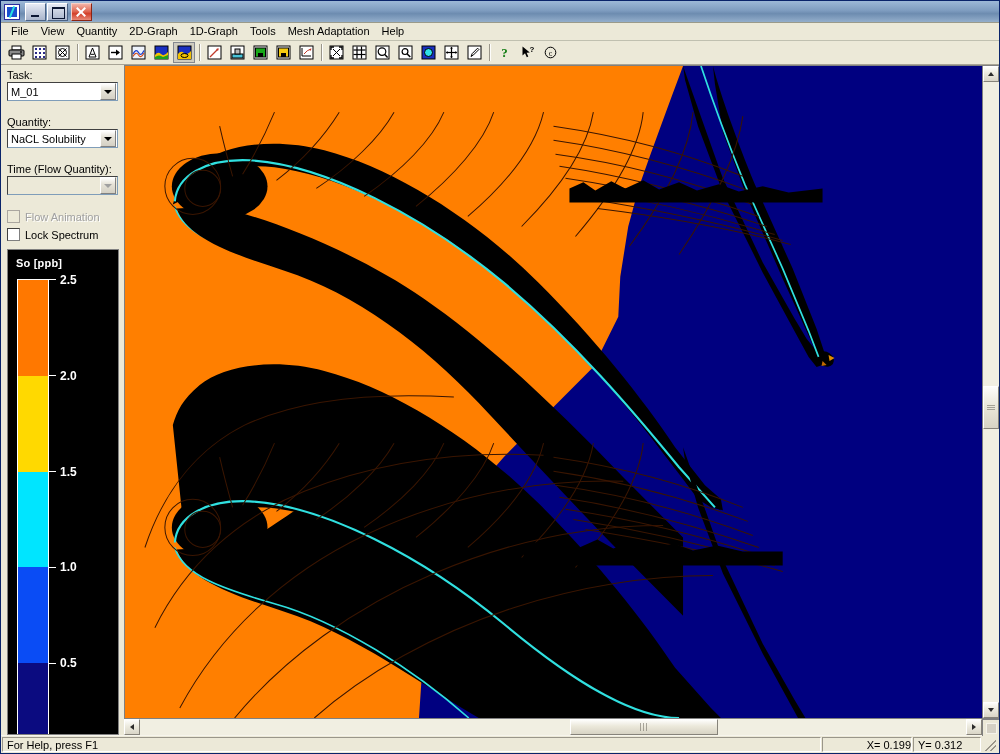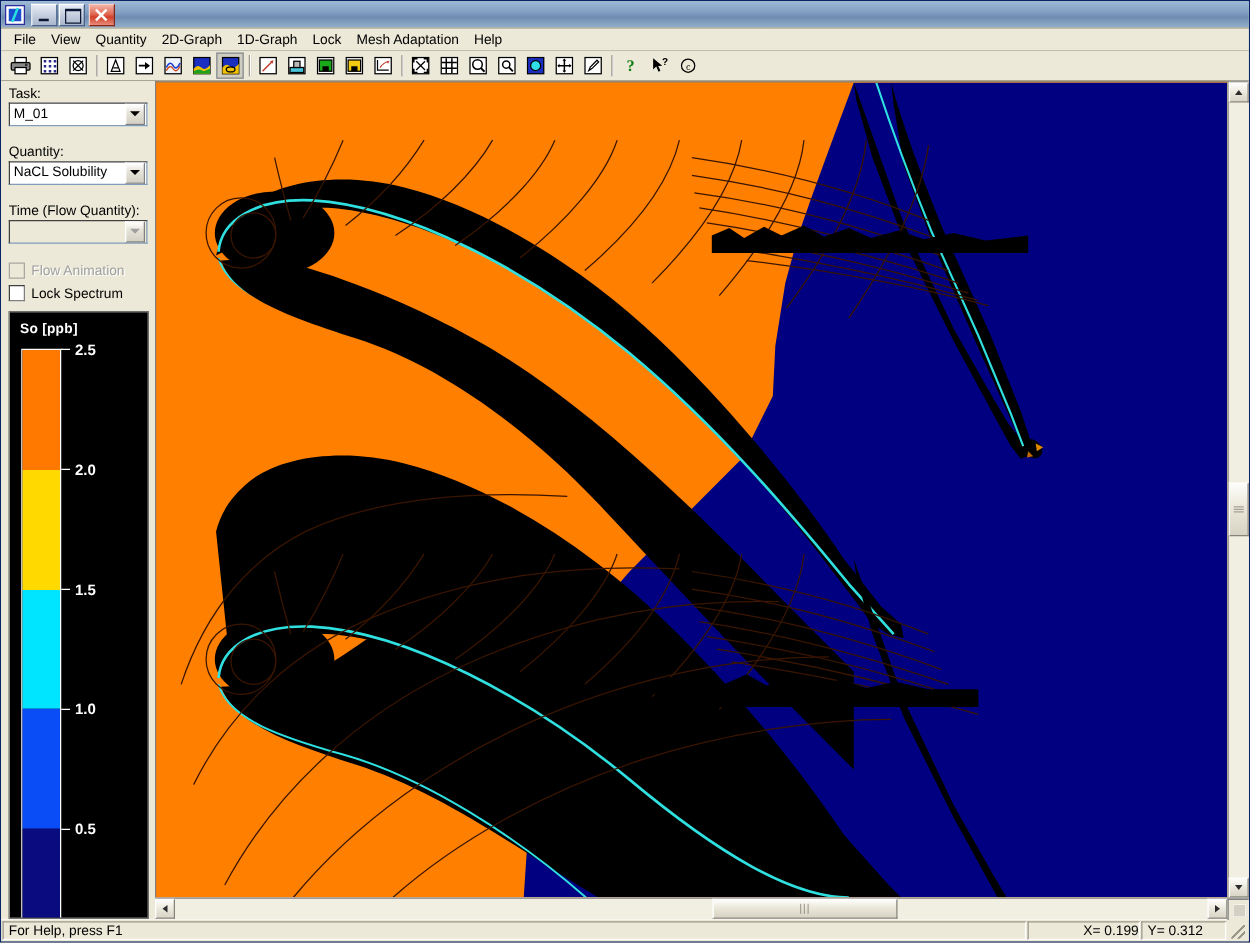--- a/index.html
+++ b/index.html
@@ -99,21 +99,21 @@
   }
   .x-bar.a { transform: rotate(45deg); }
   .x-bar.b { transform: rotate(-45deg); }
 
   
   #menu-bar {
     flex: 0 0 18px;
     height: 18px;
     background: #ece9d8;
     display: flex;
-    align-items: center;
+    align-items: flex-start;
     padding-left: 4px;
     border-bottom: 1px solid #c0c0b0;
   }
   .menu-item {
     padding: 2px 6px;
     font-size: 11px;
     color: #000;
     white-space: nowrap;
     cursor: default;
   }
@@ -164,21 +164,20 @@
   }
 
   
   #sidebar {
     flex: 0 0 122px;
     width: 122px;
     padding: 4px 5px 0 6px;
     background: #ece9d8;
     display: flex;
     flex-direction: column;
-    justify-content: flex-end;
   }
   .field-label {
     font-size: 11px;
     color: #000;
     margin-bottom: 1px;
     white-space: nowrap;
   }
   .combo {
     height: 19px;
     background: #ffffff;
@@ -460,21 +459,21 @@
       <span class="x-bar b"></span>
     </div>
   </div>
 
   <div id="menu-bar">
     <div class="menu-item">File</div>
     <div class="menu-item">View</div>
     <div class="menu-item">Quantity</div>
     <div class="menu-item">2D-Graph</div>
     <div class="menu-item">1D-Graph</div>
-    <div class="menu-item">Lock</div>
+    <div class="menu-item">Tools</div>
     <div class="menu-item">Mesh Adaptation</div>
     <div class="menu-item">Help</div>
   </div>
 
   <div id="toolbar">
 
     <div class="tb-btn">
       <svg class="tb-icon" width="17" height="15" viewBox="0 0 17 15">
         <rect x="4" y="1" width="9" height="4" fill="#fff" stroke="#000"></rect>
         <rect x="1" y="5" width="15" height="6" rx="1" fill="#8a8a8a" stroke="#000"></rect>

